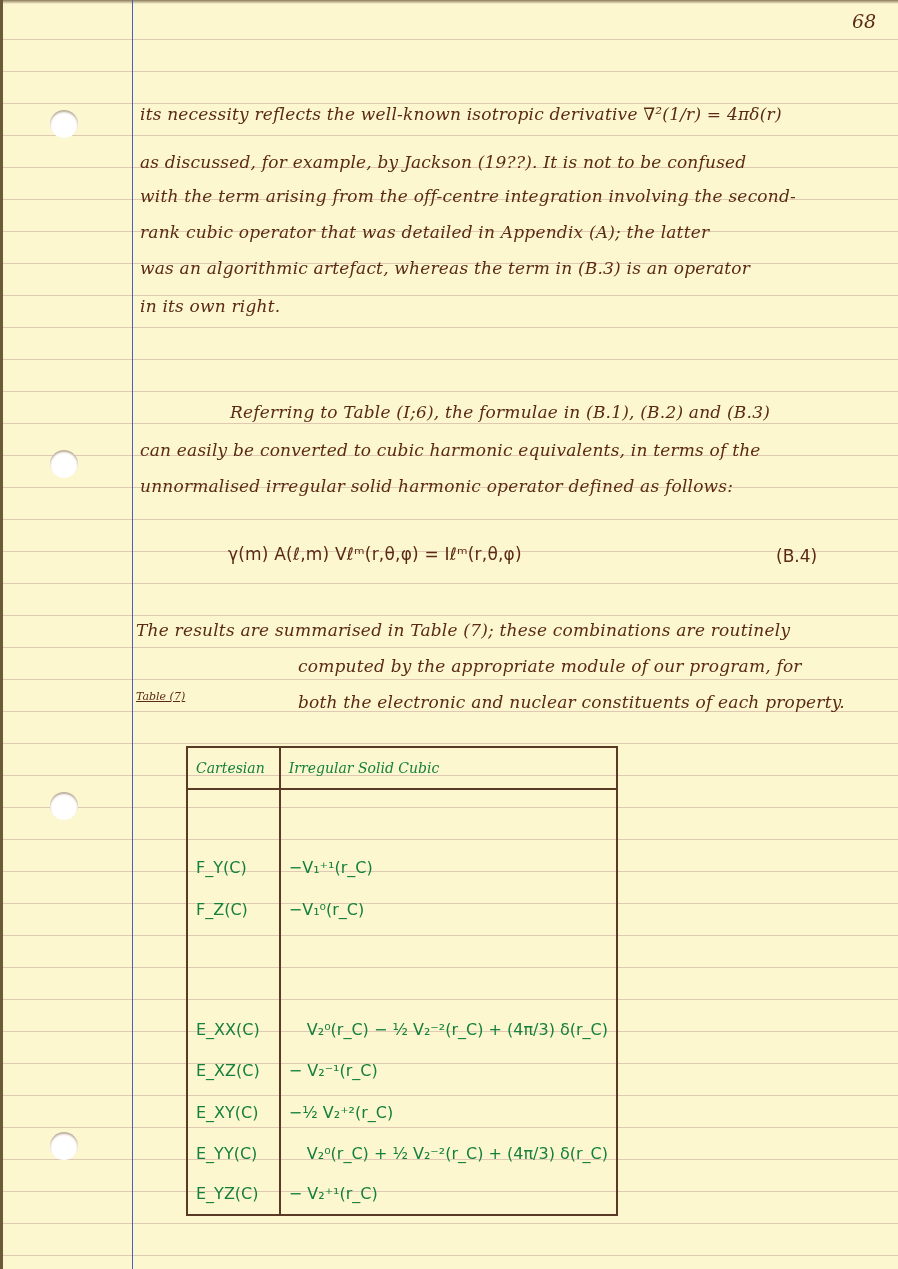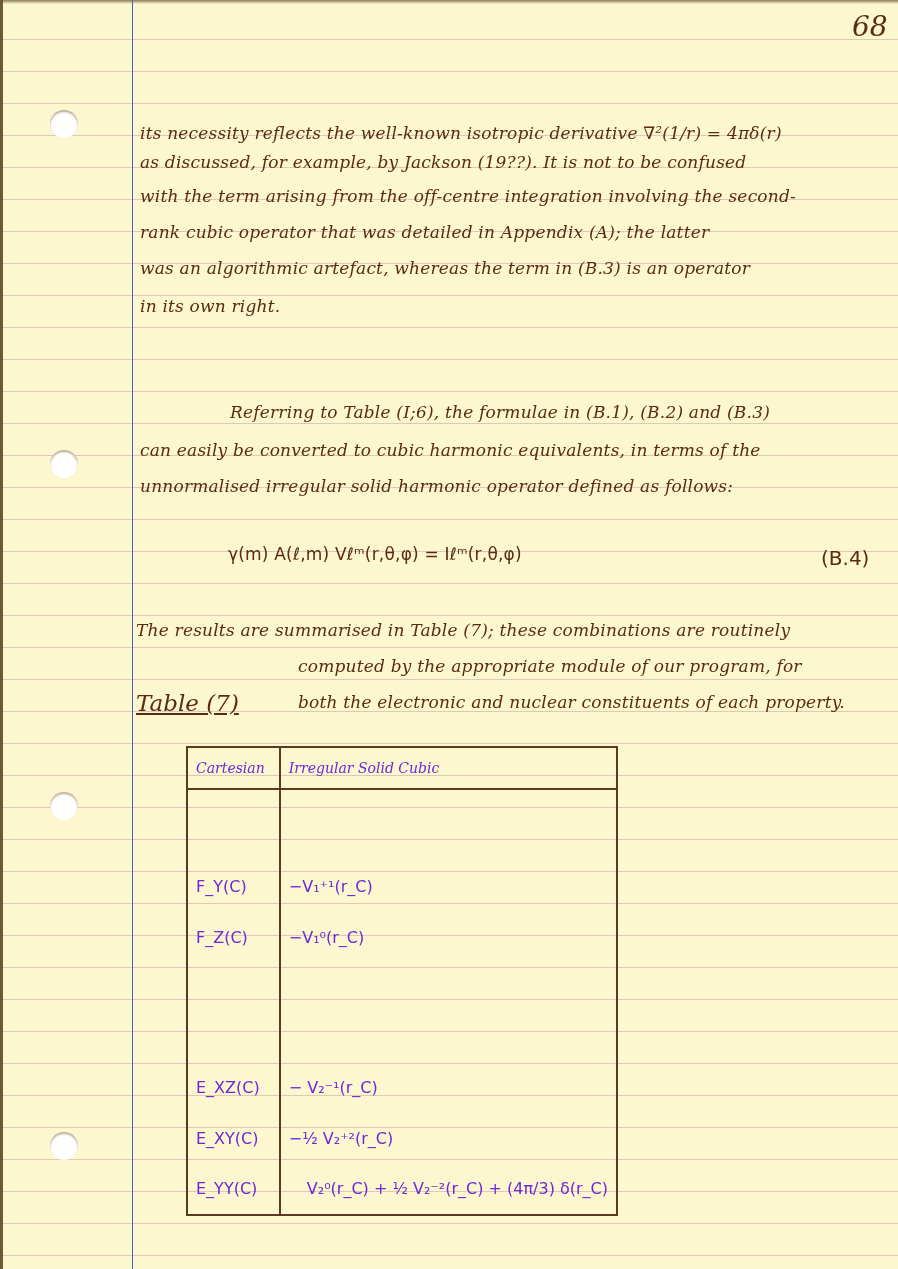--- a/index.html
+++ b/index.html
@@ -37,42 +37,42 @@
       background: #4a5ec0;
     }
     .punch-hole {
       position: absolute; left: 50px; width: 28px; height: 28px;
       border-radius: 50%;
       background: #ffffff;
       box-shadow: inset 0 2px 2px rgba(120,90,50,0.5);
     }
     .page-number {
       position: absolute; left: 852px; top: 10px;
-      font-size: 28px;
+      font-size: 19px;
     }
     .line {
       position: absolute;
       font-size: 17px;
       white-space: nowrap;
       letter-spacing: 0.2px;
     }
-    .eq-label { position: absolute; font-size: 20px; margin-left: 45px; }
+    .eq-label { position: absolute; font-size: 17px; }
     .table-label {
       position: absolute; left: 136px; top: 690px;
-      font-size: 23px; text-decoration: underline;
+      font-size: 11px; text-decoration: underline;
     }
     table.props {
       position: absolute; left: 186px; top: 746px;
       width: 432px; height: 470px;
       border-collapse: collapse;
       border: 2px solid #5a3a24;
       font-family: "DejaVu Sans", sans-serif;
       font-style: normal;
       font-size: 16px;
-      color: #6d28d9;
+      color: #15803d;
     }
     table.props td, table.props th {
       padding: 0 8px;
       text-align: left;
       vertical-align: middle;
       font-weight: normal;
       white-space: nowrap;
     }
     table.props .col1 { width: 92px; border-right: 2px solid #5a3a24; }
     table.props thead th { height: 40px; border-bottom: 2px solid #5a3a24; font-family: "DejaVu Serif", serif; font-style: italic; font-size: 14px; }
@@ -87,21 +87,21 @@
 <div class="left-edge"></div>
 <div class="margin-line"></div>
 
 <div class="punch-hole" style="top:110px"></div>
 <div class="punch-hole" style="top:450px"></div>
 <div class="punch-hole" style="top:792px"></div>
 <div class="punch-hole" style="top:1132px"></div>
 
 <div class="page-number">68</div>
 
-<div class="line" style="left:140px; top:123px">its necessity reflects the well-known isotropic derivative ∇²(1/r) = 4πδ(r)</div>
+<div class="line" style="left:140px; top:104px">its necessity reflects the well-known isotropic derivative ∇²(1/r) = 4πδ(r)</div>
 <div class="line" style="left:140px; top:152px">as discussed, for example, by Jackson (19??). It is not to be confused</div>
 <div class="line" style="left:140px; top:186px">with the term arising from the off-centre integration involving the second-</div>
 <div class="line" style="left:140px; top:222px">rank cubic operator that was detailed in Appendix (A); the latter</div>
 <div class="line" style="left:140px; top:258px">was an algorithmic artefact, whereas the term in (B.3) is an operator</div>
 <div class="line" style="left:140px; top:296px">in its own right.</div>
 
 <div class="line" style="left:230px; top:402px">Referring to Table (I;6), the formulae in (B.1), (B.2) and (B.3)</div>
 <div class="line" style="left:140px; top:440px">can easily be converted to cubic harmonic equivalents, in terms of the</div>
 <div class="line" style="left:140px; top:476px">unnormalised irregular solid harmonic operator defined as follows:</div>
 
@@ -132,25 +132,33 @@
     </tr>
     <tr class="r">
       <td class="col1">F_Z(C)</td>
       <td>−V₁⁰(r_C)</td>
     </tr>
     <tr class="gap" style="height:60px">
         <td class="col1"></td>
         <td></td>
       </tr>
     <tr class="r">
+      <td class="col1">E_XX(C)</td>
+      <td class="indent2">V₂⁰(r_C) − ½ V₂⁻²(r_C) + (4π/3) δ(r_C)</td>
+    </tr>
+    <tr class="r">
       <td class="col1">E_XZ(C)</td>
       <td>− V₂⁻¹(r_C)</td>
     </tr>
     <tr class="r">
       <td class="col1">E_XY(C)</td>
       <td>−½ V₂⁺²(r_C)</td>
     </tr>
     <tr class="r">
       <td class="col1">E_YY(C)</td>
       <td class="indent2">V₂⁰(r_C) + ½ V₂⁻²(r_C) + (4π/3) δ(r_C)</td>
     </tr>
+    <tr class="r">
+      <td class="col1">E_YZ(C)</td>
+      <td>− V₂⁺¹(r_C)</td>
+    </tr>
   </tbody>
 </table>
 
 </body></html>

